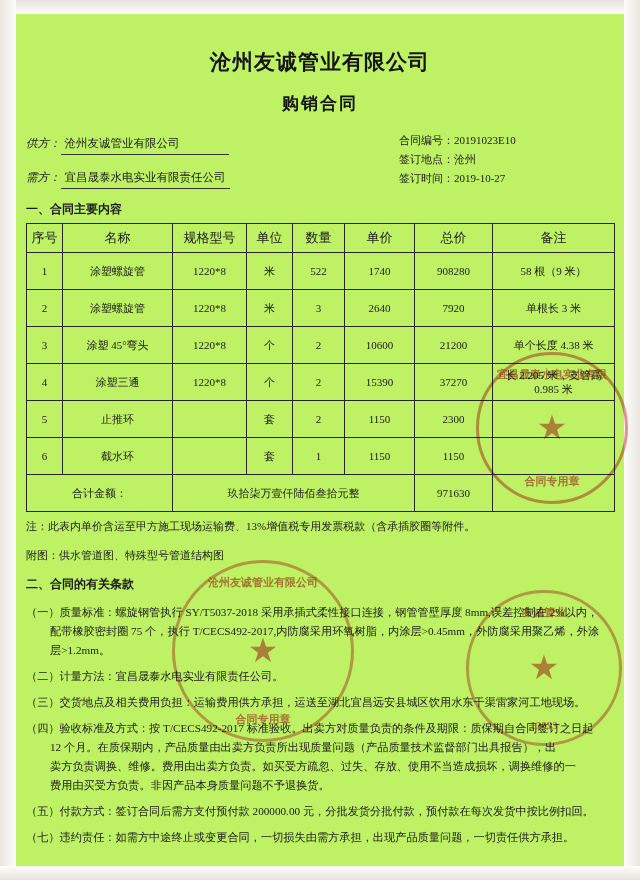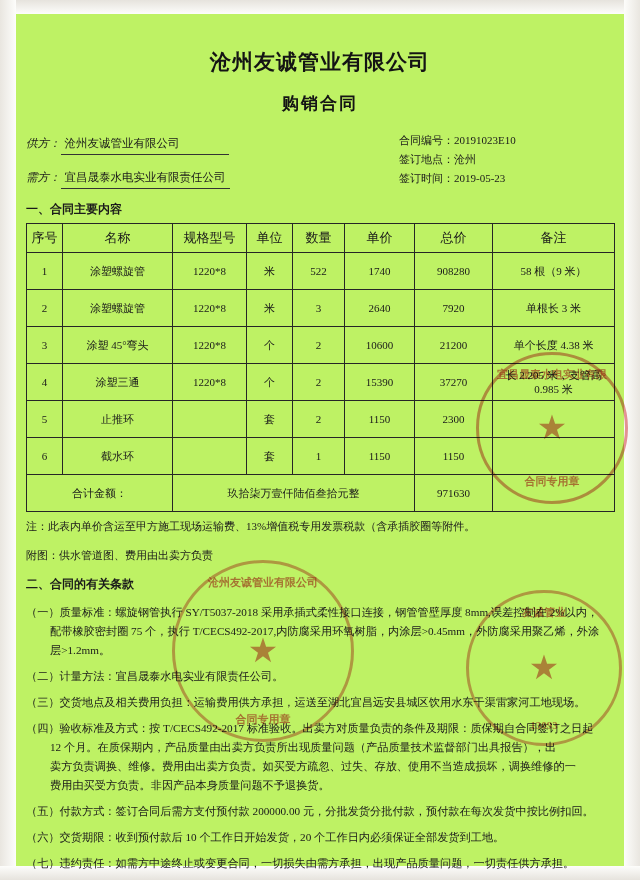--- a/index.html
+++ b/index.html
@@ -230,21 +230,21 @@
     <div class="parties">
       <div class="party-line">
         <span class="party-label">供方：</span><span class="party-value">沧州友诚管业有限公司</span>
       </div>
       <div class="party-line">
         <span class="party-label">需方：</span><span class="party-value">宜昌晟泰水电实业有限责任公司</span>
       </div>
       <div class="meta">
         <div><span>合同编号：</span><span>20191023E10</span></div>
         <div><span>签订地点：</span><span>沧州</span></div>
-        <div><span>签订时间：</span><span>2019-05-23</span></div>
+        <div><span>签订时间：</span><span>2019-10-27</span></div>
       </div>
     </div>
 
     <div class="section-heading">一、合同主要内容</div>
 
     <table class="contract">
       <colgroup>
         <col class="col-no">
           <col class="col-name">
           <col class="col-spec">
@@ -330,21 +330,21 @@
         <tr>
           <td colspan="2" class="total-label">合计金额：</td>
           <td colspan="4" class="total-amount-cell">玖拾柒万壹仟陆佰叁拾元整</td>
           <td>971630</td>
           <td></td>
         </tr>
       </tbody>
     </table>
 
     <div class="note">注：此表内单价含运至甲方施工现场运输费、13%增值税专用发票税款（含承插胶圈等附件。</div>
-    <div class="attach">附图：供水管道图、费用由出卖方负责</div>
+    <div class="attach">附图：供水管道图、特殊型号管道结构图</div>
 
     <div class="section-heading">二、合同的有关条款</div>
 
     <div class="terms">
 
       <div class="term">
         <span class="term-body"><span>（一）</span><span>质量标准：</span><span>螺旋钢管执行 SY/T5037-2018 采用承插式柔性接口连接，钢管管壁厚度 8mm,误差控制在 2%以内，</span></span>
         <span class="term-indent">配带橡胶密封圈 75 个，执行 T/CECS492-2017,内防腐采用环氧树脂，内涂层&gt;0.45mm，外防腐采用聚乙烯，外涂</span>
         <span class="term-indent">层&gt;1.2mm。</span>
       </div>
@@ -361,23 +361,20 @@
         <span class="term-body"><span>（四）</span><span>验收标准及方式：</span><span>按 T/CECS492-2017 标准验收。出卖方对质量负责的条件及期限：质保期自合同签订之日起</span></span>
         <span class="term-indent">12 个月。在质保期内，产品质量由出卖方负责所出现质量问题（产品质量技术监督部门出具报告），出</span>
         <span class="term-indent">卖方负责调换、维修。费用由出卖方负责。如买受方疏忽、过失、存放、使用不当造成损坏，调换维修的一</span>
         <span class="term-indent">费用由买受方负责。非因产品本身质量问题不予退换货。</span>
       </div>
 
       <div class="term">
         <span class="term-body"><span>（五）</span><span>付款方式：</span><span>签订合同后需方支付预付款 200000.00 元，分批发货分批付款，预付款在每次发货中按比例扣回。</span></span>
       </div>
 
-      <div class="term">
-        <span class="term-body"><span>（六）</span><span>交货期限：</span><span>收到预付款后 10 个工作日开始发货，20 个工作日内必须保证全部发货到工地。</span></span>
-      </div>
 
       <div class="term">
         <span class="term-body"><span>（七）</span><span>违约责任：</span><span>如需方中途终止或变更合同，一切损失由需方承担，出现产品质量问题，一切责任供方承担。</span></span>
       </div>
 
     </div>
   </div>
 
   <div class="seal seal-1">
     <div class="seal-arc top">宜昌晟泰水电实业有限</div>

